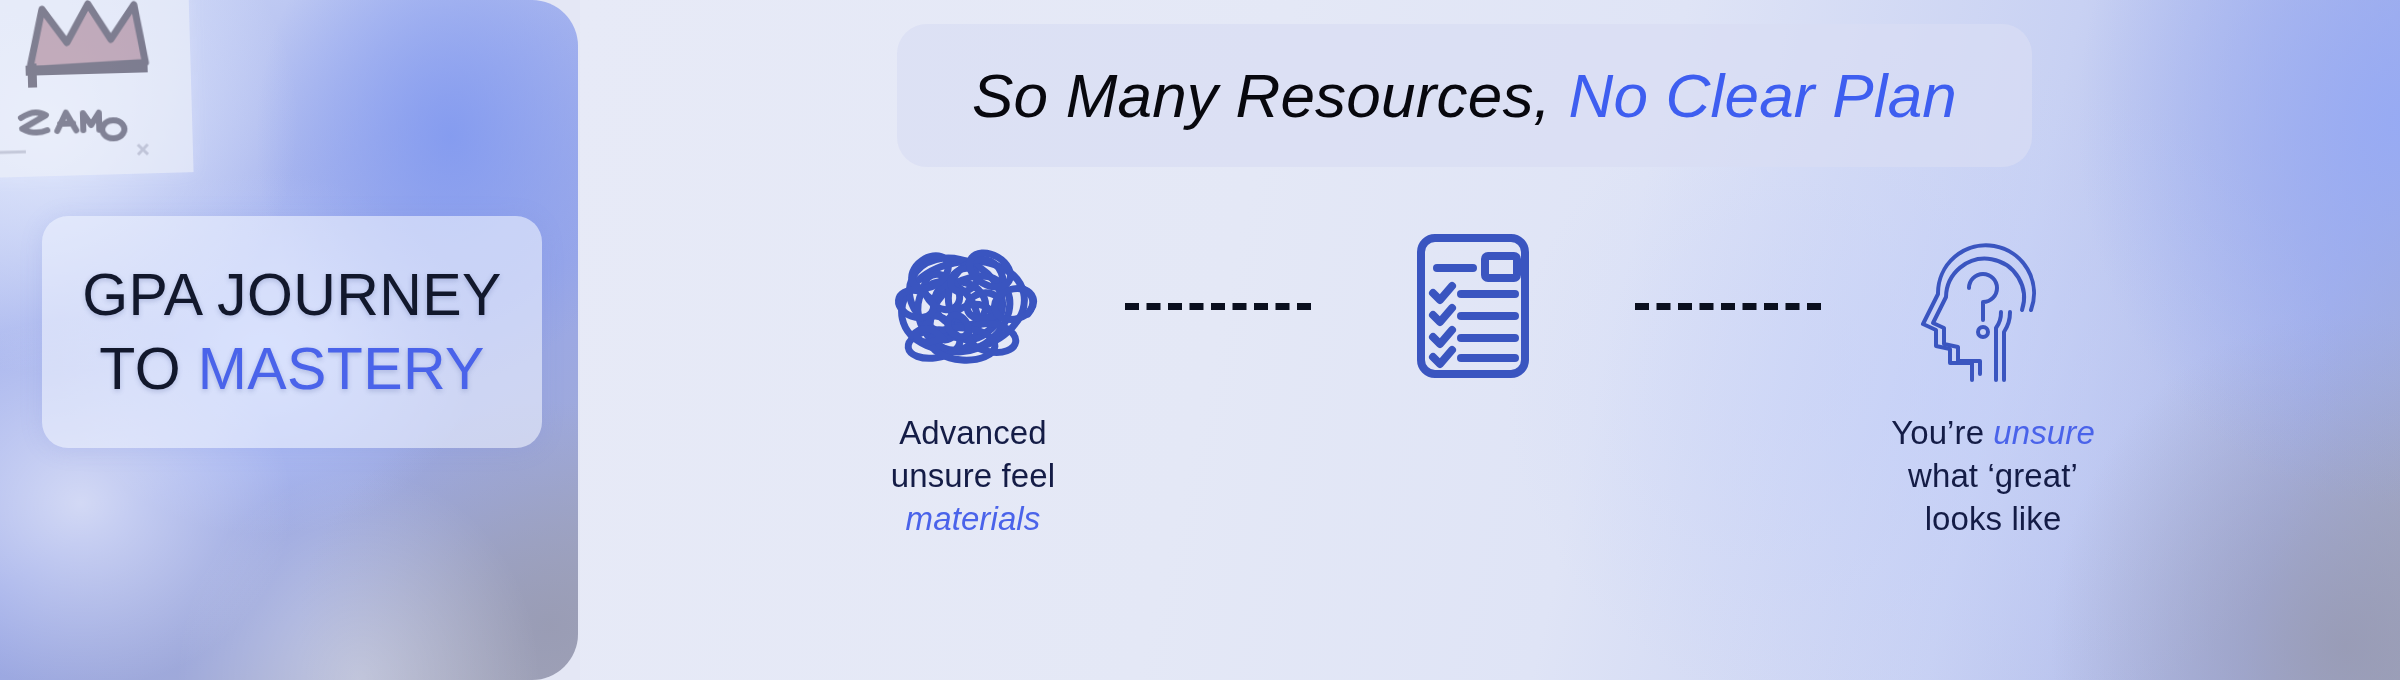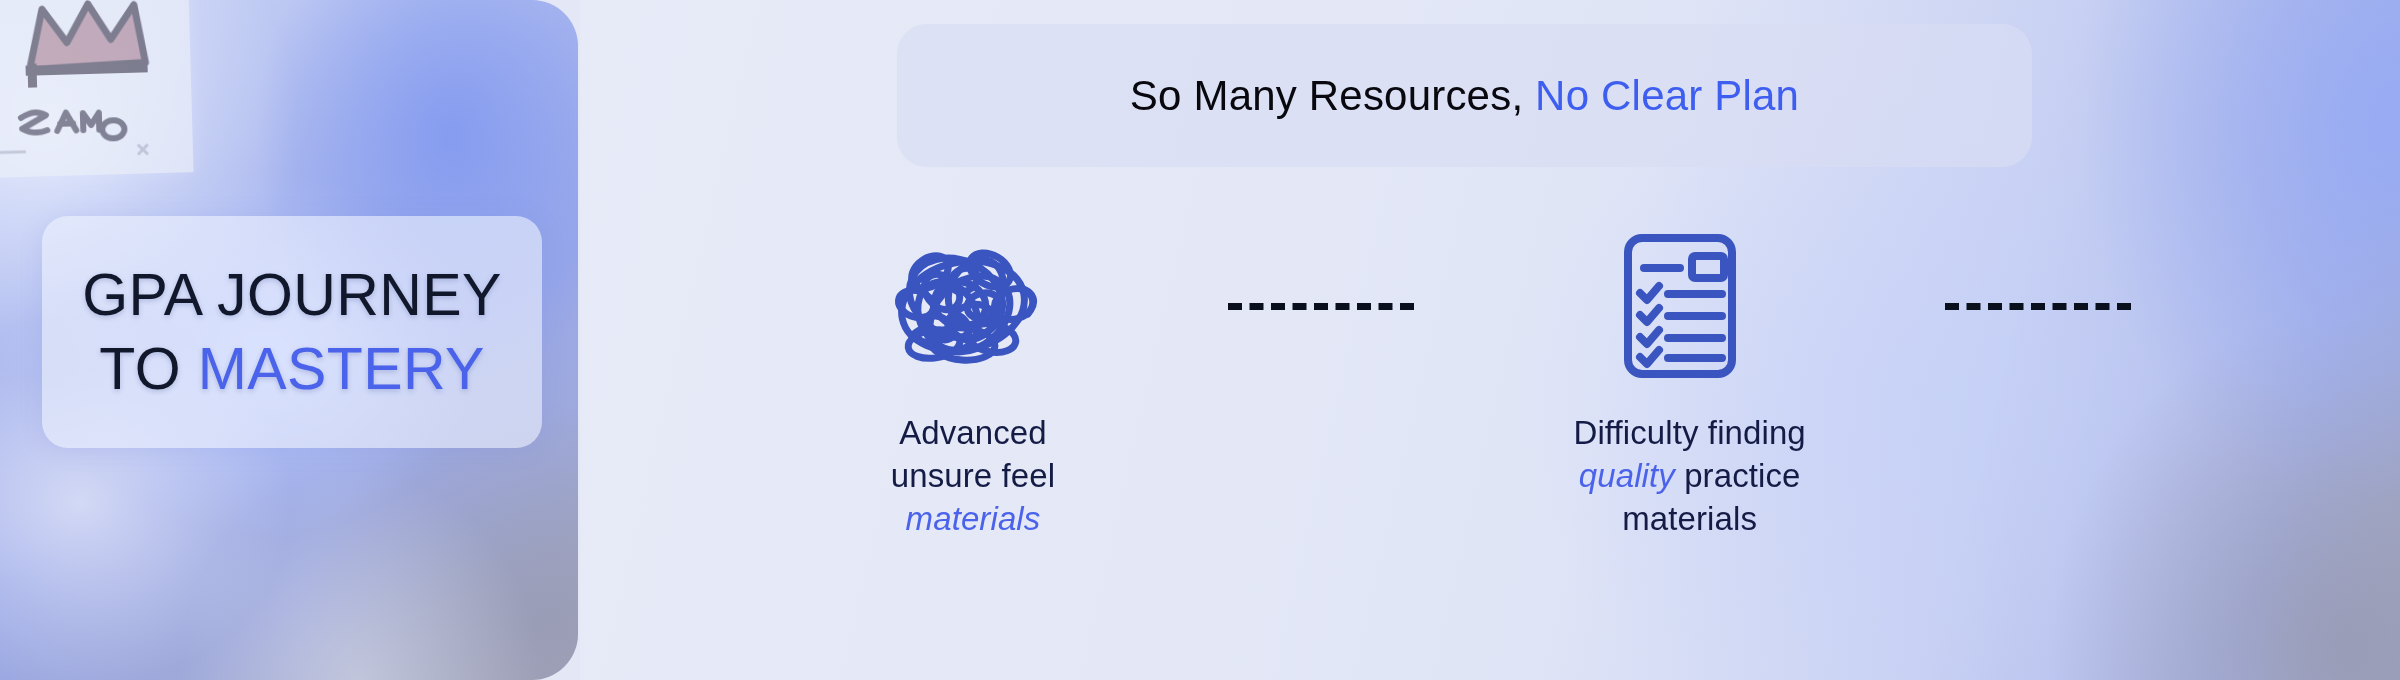--- a/index.html
+++ b/index.html
@@ -95,25 +95,26 @@
     position: absolute;
     left: 317px; top: 24px;
     width: 1135px; height: 143px;
     border-radius: 30px;
     background: rgba(216,221,244,0.70);
     display: flex;
     align-items: center;
     justify-content: center;
   }
   .headline {
-    font-size: 42px;
+    font-size: 62px;
     line-height: 1;
     letter-spacing: 0.2px;
     color: #08080e;
     white-space: nowrap;
+    font-style: italic;
   }
   .headline .accent { color: #3e5ef0; }
 
   
   .flow {
     position: absolute;
     left: 228px;
     top: 232px;
     width: 1330px;
     display: flex;
@@ -251,27 +252,39 @@
             <line x1="46" y1="62" x2="100" y2="62"></line>
             <line x1="46" y1="84" x2="100" y2="84"></line>
             <line x1="46" y1="106" x2="100" y2="106"></line>
             <line x1="46" y1="126" x2="100" y2="126"></line>
             <path d="M18 61 l7 7 l12 -14"></path>
             <path d="M18 83 l7 7 l12 -14"></path>
             <path d="M18 105 l7 7 l12 -14"></path>
             <path d="M18 125 l7 7 l12 -14"></path>
           </svg>
         </div>
-        <div class="caption">
-          <span>Difficulty finding</span><br>
-          <em>quality</em><span> practice</span><br>
-          <span>materials</span>
-        </div>
       </div>
 
       <div class="connector">
         <div class="dashes"></div>
       </div>
 
+      <div class="step">
+        <div class="icon-box">
+          <svg width="128" height="148" viewBox="0 0 128 148" fill="none" stroke="#3a55c0" stroke-width="4" stroke-linecap="round" stroke-linejoin="round" aria-hidden="true">
+            <path d="M112 78 a48 48 0 1 0 -93 -16 l-15 30 l13 6 l0 16 l14 3 l0 14 l22 0 l0 17"></path>
+            <path d="M103 78 a39 39 0 1 0 -76 -13 l-13 26 l11 5 l0 16 l14 3 l0 14 l22 0 l0 13"></path>
+            <path d="M91 80 a35 35 0 0 1 -6 20 l0 48"></path>
+            <path d="M82 80 a26 26 0 0 1 -5 16 l0 52"></path>
+            <path d="M50 56 a14 14 0 1 1 14 14 l0 18"></path>
+            <circle cx="64" cy="100" r="5"></circle>
+          </svg>
+        </div>
+        <div class="caption">
+          <span>You’re </span><em>unsure</em><br>
+          <span>what ‘great’</span><br>
+          <span>looks like</span>
+        </div>
+      </div>
 
     </div>
   </div>
 </div>
 
 </body></html>

